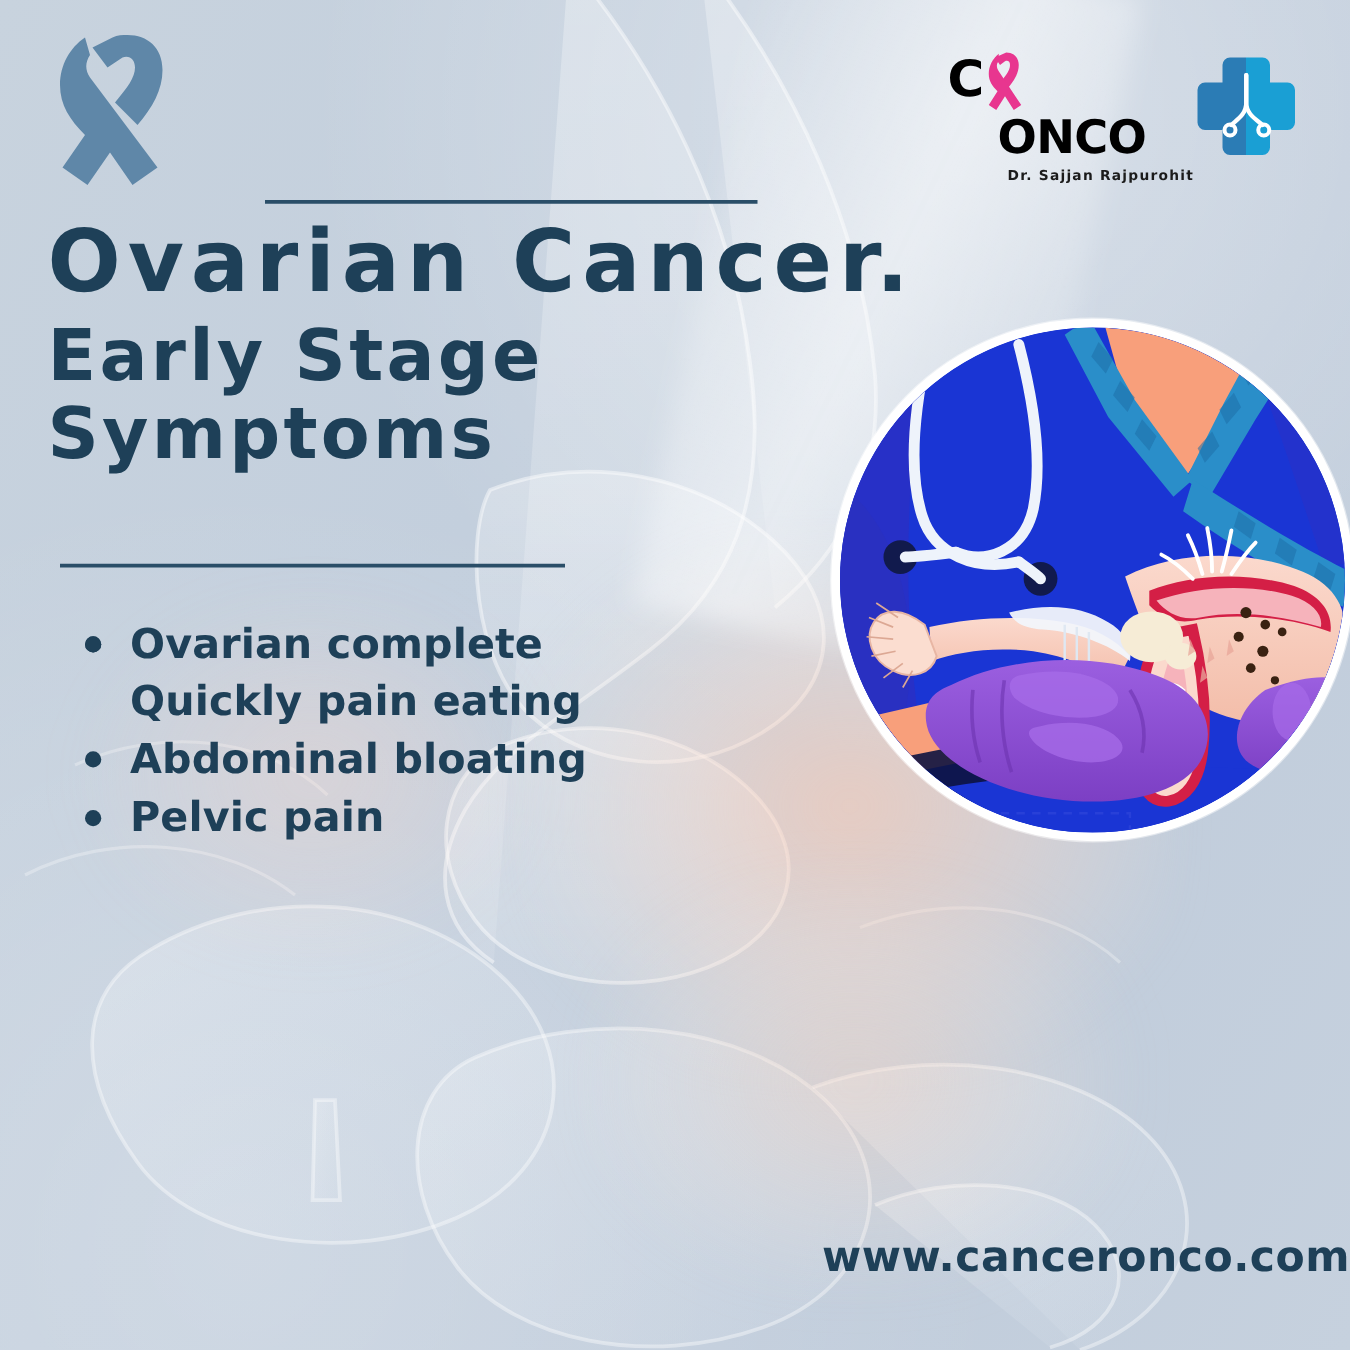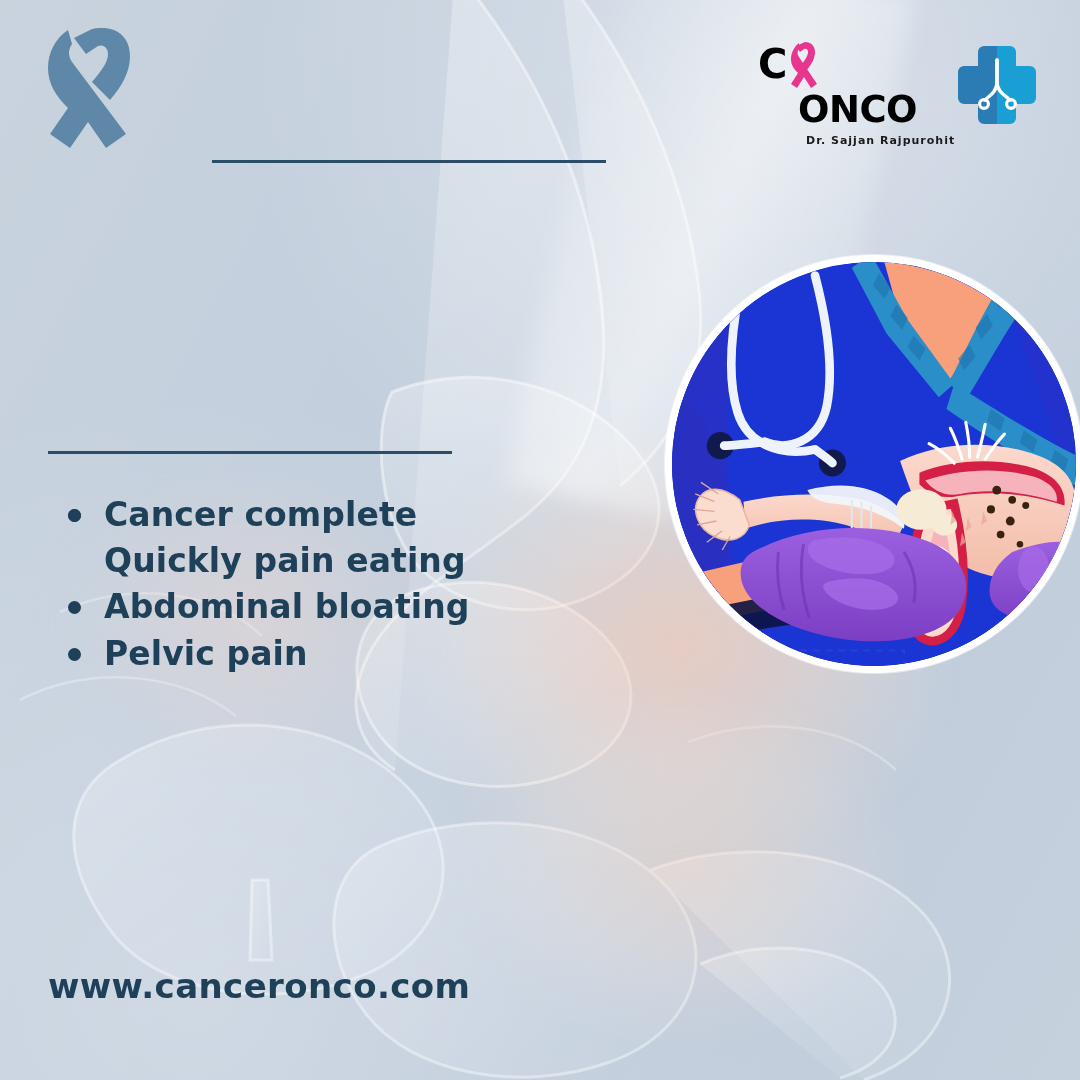--- a/index.html
+++ b/index.html
@@ -130,22 +130,22 @@
   }
   .symptom .dot {
     position:absolute; left:10px; top:17px;
     width:13px; height:13px; border-radius:50%;
     background:#1e4058;
   }
   .symptom .l2 { display:block; }
 
   
   .website {
-    position:absolute; left:0; right:0; top:966px;
-    text-align:left;
+    position:absolute; left:0; right:0; top:986px;
+    text-align:right;
     font-family:"DejaVu Sans", sans-serif;
     font-weight:700; font-size:34px;
     letter-spacing:0.4px;
     color:#1e4058;
     margin-left:48px;
   }
 
   
   .photo-circle {
     position:absolute; left:665px; top:255px;
@@ -257,28 +257,35 @@
         <circle cx="28" cy="62" r="4.4" fill="none" stroke="#ffffff" stroke-width="3.2"></circle>
         <circle cx="55" cy="62" r="4.4" fill="none" stroke="#ffffff" stroke-width="3.2"></circle>
       </svg>
     </div>
     <div class="logo-tagline">Dr. Sajjan Rajpurohit</div>
   </div>
 
   <div class="rule-top"></div>
   <div class="rule-bottom"></div>
 
+  <div class="headline">
+    <div class="h-main">Ovarian Cancer.</div>
+    <div class="h-sub">
+      <span>Early Stage</span>
+      <span class="l2">Symptoms</span>
+    </div>
+  </div>
 
   <ul class="symptoms">
     <li class="symptom">
       <span class="dot"></span>
     </li>
     <li class="symptom">
       <span class="dot"></span>
-      <span>Cancer complete</span>
+      <span>Ovarian complete</span>
       <span class="l2">Quickly pain eating</span>
     </li>
     <li class="symptom">
       <span class="dot"></span>
       <span>Abdominal bloating</span>
     </li>
     <li class="symptom">
       <span class="dot"></span>
       <span>Pelvic pain</span>
     </li>

